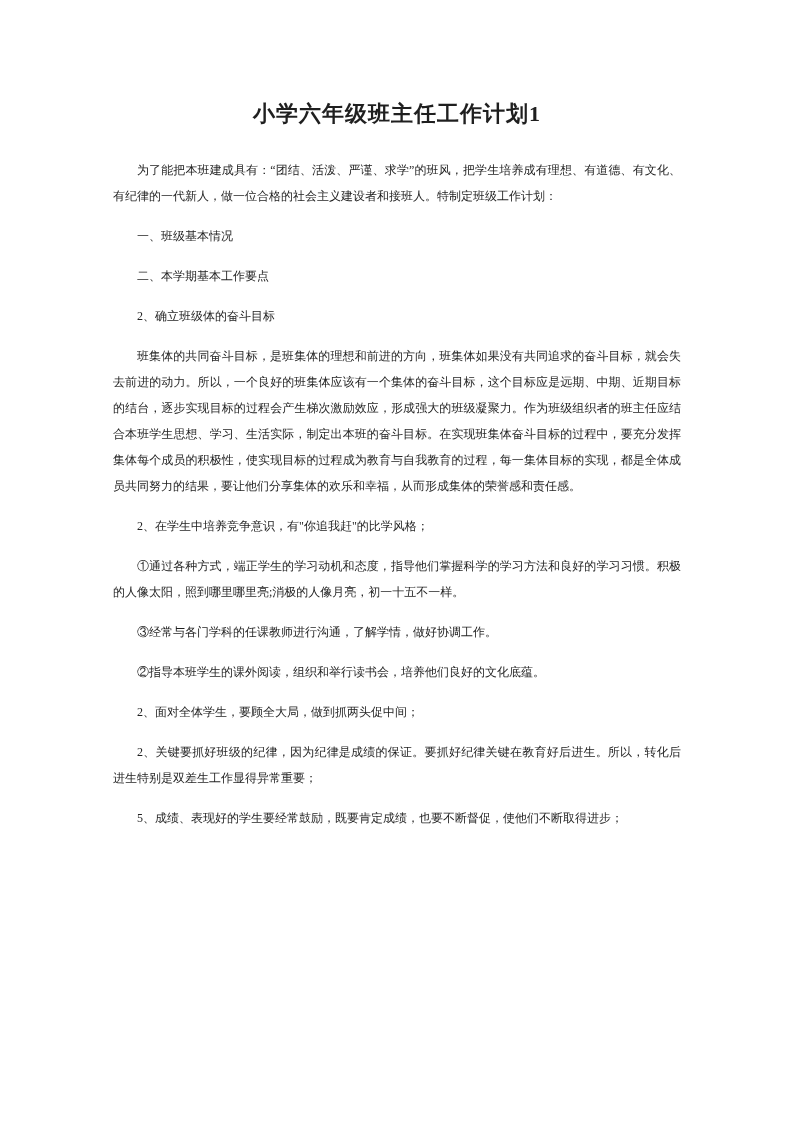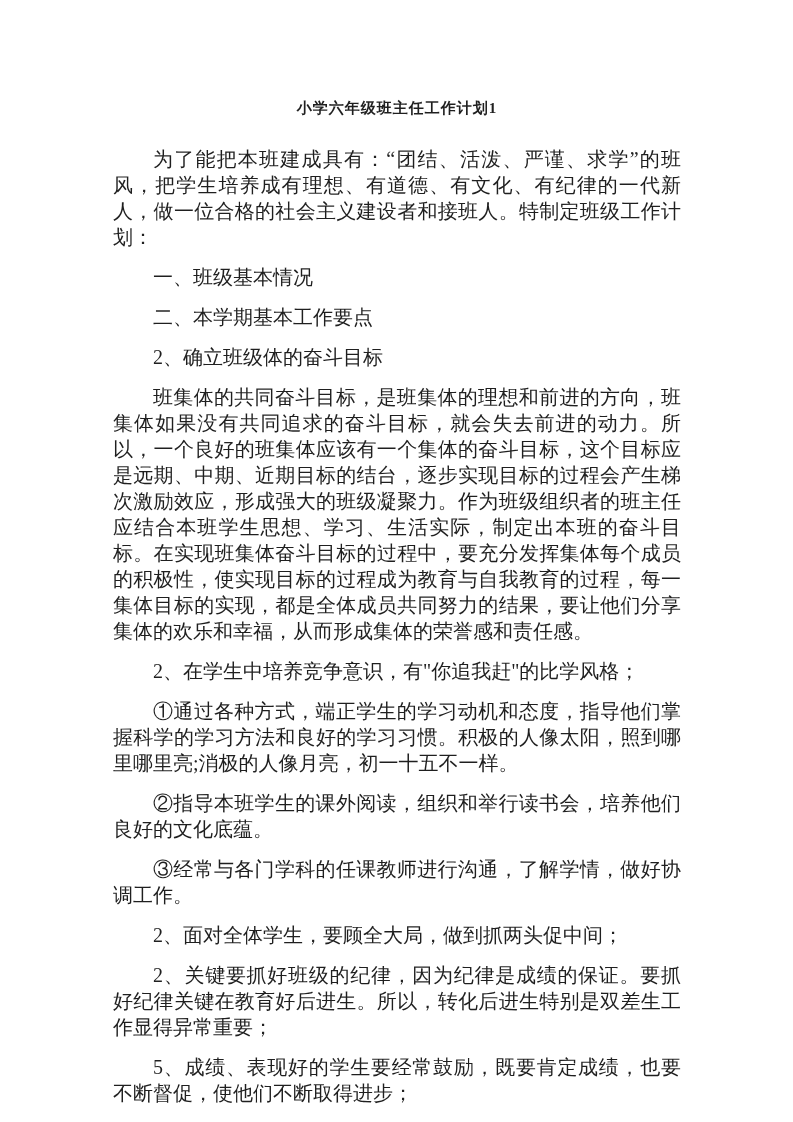--- a/index.html
+++ b/index.html
@@ -17,44 +17,44 @@
   .page {
     box-sizing: border-box;
     width: 793px;
     height: 1122px;
     padding: 0 112px 0 113px;
     background: #ffffff;
   }
   .doc-title {
     margin: 99px 0 28px 0;
     text-align: center;
-    font-size: 15px;
+    font-size: 22px;
     font-weight: bold;
     letter-spacing: 1px;
   }
   .para {
     margin: 14px 0;
-    font-size: 20px;
+    font-size: 12px;
     line-height: 26px;
     text-align: justify;
     text-indent: 2em;
     word-break: break-all;
   }
 </style>
 </head>
 <body>
 
 <div class="page">
   <h1 class="doc-title">小学六年级班主任工作计划1</h1>
 
   <p class="para">为了能把本班建成具有：“团结、活泼、严谨、求学”的班风，把学生培养成有理想、有道德、有文化、有纪律的一代新人，做一位合格的社会主义建设者和接班人。特制定班级工作计划：</p>
   <p class="para">一、班级基本情况</p>
   <p class="para">二、本学期基本工作要点</p>
   <p class="para">2、确立班级体的奋斗目标</p>
   <p class="para">班集体的共同奋斗目标，是班集体的理想和前进的方向，班集体如果没有共同追求的奋斗目标，就会失去前进的动力。所以，一个良好的班集体应该有一个集体的奋斗目标，这个目标应是远期、中期、近期目标的结台，逐步实现目标的过程会产生梯次激励效应，形成强大的班级凝聚力。作为班级组织者的班主任应结合本班学生思想、学习、生活实际，制定出本班的奋斗目标。在实现班集体奋斗目标的过程中，要充分发挥集体每个成员的积极性，使实现目标的过程成为教育与自我教育的过程，每一集体目标的实现，都是全体成员共同努力的结果，要让他们分享集体的欢乐和幸福，从而形成集体的荣誉感和责任感。</p>
   <p class="para">2、在学生中培养竞争意识，有"你追我赶"的比学风格；</p>
   <p class="para">①通过各种方式，端正学生的学习动机和态度，指导他们掌握科学的学习方法和良好的学习习惯。积极的人像太阳，照到哪里哪里亮;消极的人像月亮，初一十五不一样。</p>
+  <p class="para">③经常与各门学科的任课教师进行沟通，了解学情，做好协调工作。</p>
   <p class="para">②指导本班学生的课外阅读，组织和举行读书会，培养他们良好的文化底蕴。</p>
-  <p class="para">③经常与各门学科的任课教师进行沟通，了解学情，做好协调工作。</p>
   <p class="para">2、面对全体学生，要顾全大局，做到抓两头促中间；</p>
   <p class="para">2、关键要抓好班级的纪律，因为纪律是成绩的保证。要抓好纪律关键在教育好后进生。所以，转化后进生特别是双差生工作显得异常重要；</p>
   <p class="para">5、成绩、表现好的学生要经常鼓励，既要肯定成绩，也要不断督促，使他们不断取得进步；</p>
 </div>
 
 </body></html>

